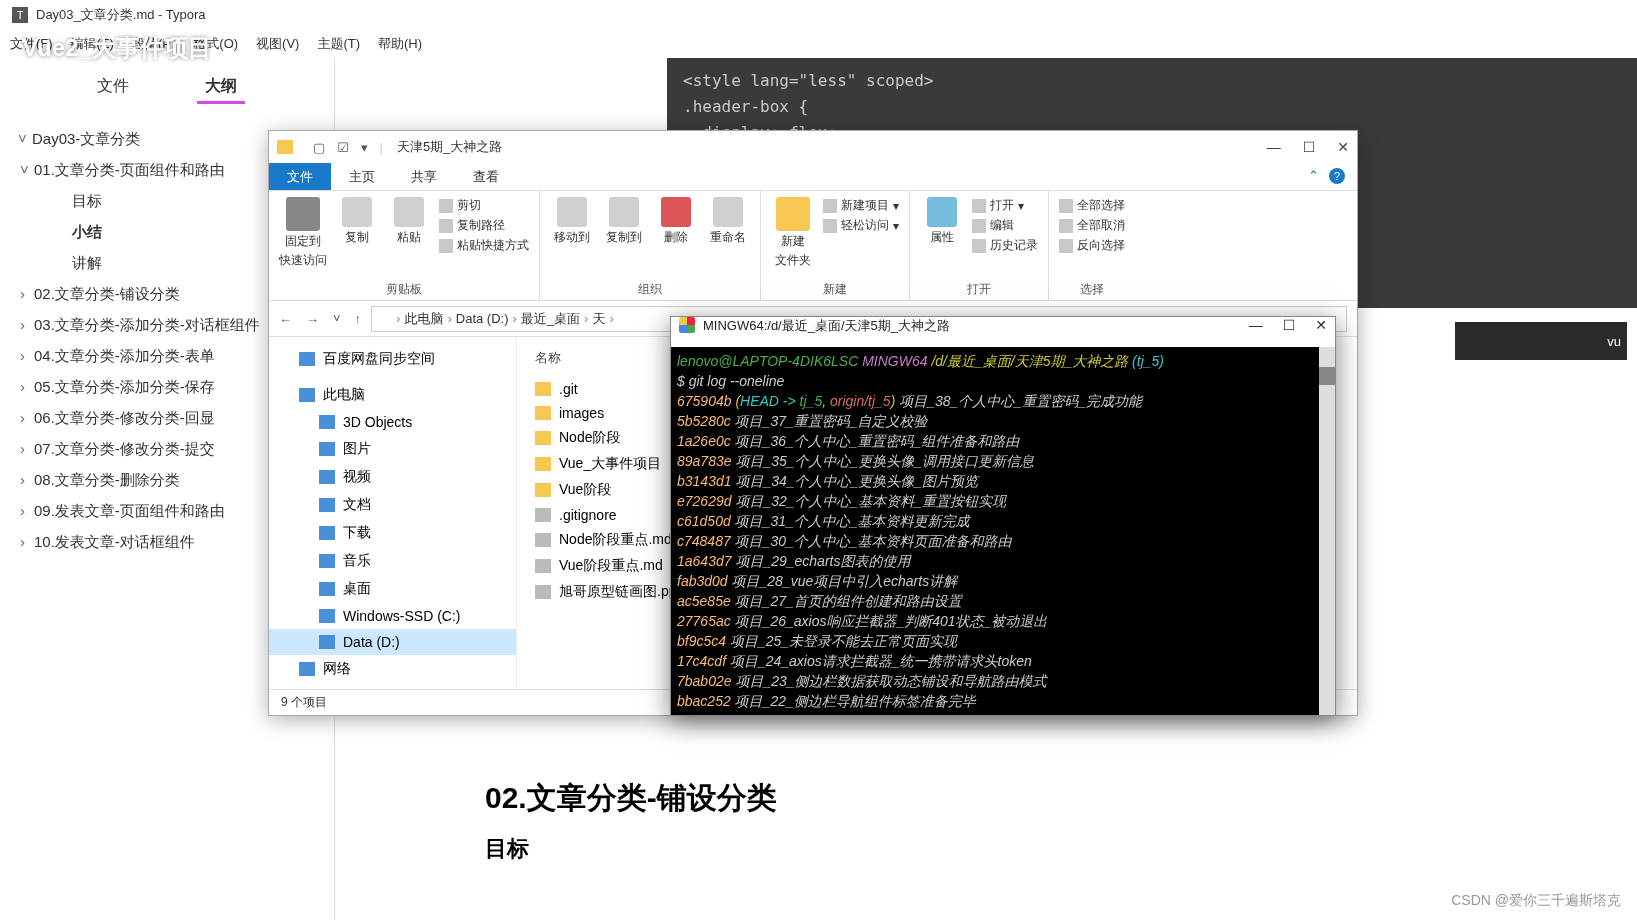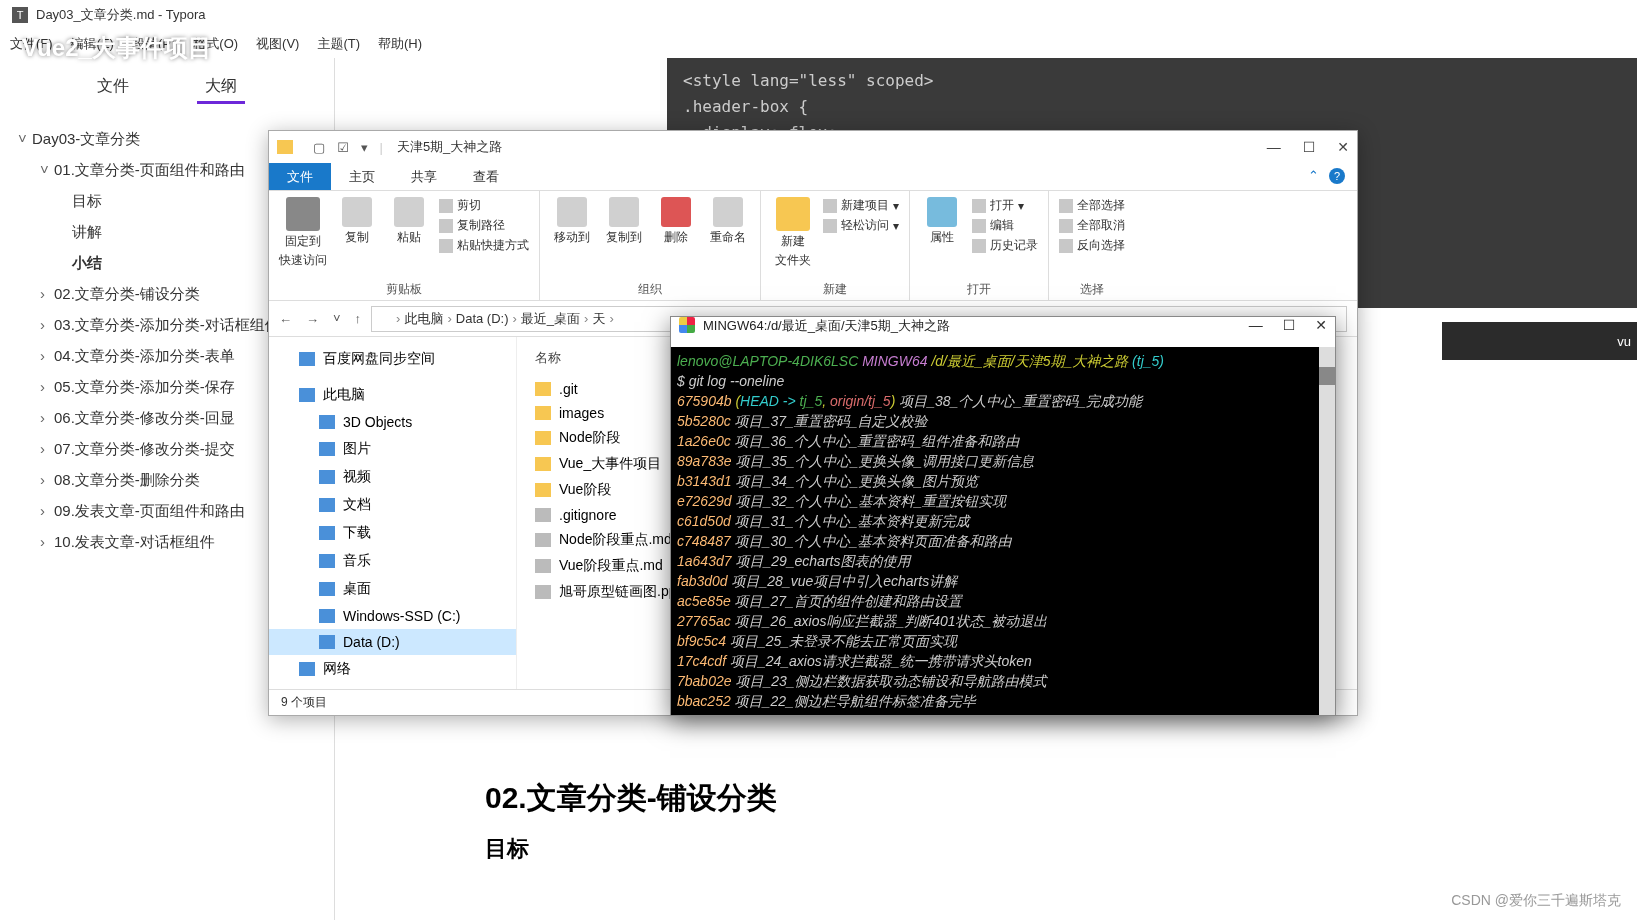--- a/index.html
+++ b/index.html
@@ -10,34 +10,34 @@
 .typora-title { height: 30px; padding: 6px 12px; font-size: 13px; color: #333; display: flex; align-items: center; }
 .typora-title .t-icon { display:inline-block; width:16px; height:16px; background:#555; color:#fff; text-align:center; line-height:16px; font-size:11px; margin-right:8px; }
 .typora-menu { height: 28px; padding: 0 10px; font-size: 13px; display: flex; align-items: center; gap: 18px; color: #333; }
 .typora-menu span { cursor: default; }
 .vue-overlay { position: absolute; top: 32px; left: 22px; font-size: 24px; font-weight: 600; color: #fff; text-shadow: 0 0 4px rgba(0,0,0,.5); z-index: 1; }
 
 .typora-body { display: flex; height: calc(100% - 58px); }
 .typora-sidebar { width: 335px; border-right: 1px solid #ddd; background: #fff; font-size: 15px; color: #333; overflow: hidden; }
 .sidebar-tabs { display: flex; justify-content: center; gap: 60px; padding: 14px 0; }
 .sidebar-tabs div { padding: 4px 8px; cursor: default; font-size: 16px; }
-.sidebar-tabs .active { font-weight: 400; border-bottom: 3px solid #6d28d9; }
+.sidebar-tabs .active { font-weight: 700; border-bottom: 3px solid #d946ef; }
 .outline { padding: 6px 0; }
 .outline-item { padding: 6px 18px; cursor: default; white-space: nowrap; overflow: hidden; text-overflow: ellipsis; }
 .outline-item.lv1 { }
-.outline-item.lv2 { padding-left: 40px; }
+.outline-item.lv2 { padding-left: 20px; }
 .outline-item.lv3 { padding-left: 72px; }
 .outline-item.bold { font-weight: 700; }
 .chev { display: inline-block; width: 10px; color: #666; margin-right: 4px; }
 
 .typora-content { flex: 1; padding: 0 150px; background: #fff; position: relative; }
 .code-block { position: absolute; top: 0; right: 0; width: 970px; height: 250px; background: #3a3a3a; color: #ccc; padding: 10px 16px; font-family: Consolas, monospace; font-size: 16px; line-height: 26px; white-space: pre; }
 .content-h2 { position: absolute; top: 720px; left: 150px; font-size: 30px; font-weight: 700; }
 .content-h3 { position: absolute; top: 776px; left: 150px; font-size: 22px; font-weight: 700; }
-.dark-bar { position: absolute; top: 264px; right: 0; width: 195px; height: 38px; background: #2b2b2b; color: #fff; font-size: 13px; display:flex; align-items:center; justify-content:flex-end; padding-right: 6px; }
+.dark-bar { position: absolute; top: 264px; right: 10px; width: 172px; height: 38px; background: #2b2b2b; color: #fff; font-size: 13px; display:flex; align-items:center; justify-content:flex-end; padding-right: 6px; }
 
 
 .explorer { position: absolute; top: 130px; left: 268px; width: 1090px; height: 586px; background: #fff; border: 1px solid #aaa; box-shadow: 0 4px 20px rgba(0,0,0,.3); z-index: 5; }
 .exp-title { height: 32px; display: flex; align-items: center; padding: 0 8px; font-size: 13px; background: #fff; }
 .exp-title .fld-ico { width:16px; height:14px; background:#f7c752; margin-right:6px; }
 .exp-title .qat { display:flex; gap:12px; margin: 0 14px; color:#555; }
 .exp-title .path-txt { color:#333; }
 .exp-title .winbtns { margin-left:auto; display:flex; gap:22px; color:#444; font-size:14px; }
 .exp-ribbon-tabs { height: 28px; display:flex; align-items:stretch; font-size:13px; border-bottom:1px solid #ddd; position:relative; }
 .exp-ribbon-tabs .tab { padding: 5px 18px; color:#333; }
@@ -107,22 +107,22 @@
   <div class="typora-body">
     <div class="typora-sidebar">
       <div class="sidebar-tabs">
         <div>文件</div>
         <div class="active">大纲</div>
       </div>
       <div class="outline" id="outline">
           <div class="outline-item lv1"><span class="chev">˅</span><span>Day03-文章分类</span></div>
           <div class="outline-item lv2"><span class="chev">˅</span><span>01.文章分类-页面组件和路由</span></div>
           <div class="outline-item lv3"><span>目标</span></div>
+          <div class="outline-item lv3 bold"><span>小结</span></div>
           <div class="outline-item lv3"><span>讲解</span></div>
-          <div class="outline-item lv3 bold"><span>小结</span></div>
           <div class="outline-item lv2"><span class="chev">›</span><span>02.文章分类-铺设分类</span></div>
           <div class="outline-item lv2"><span class="chev">›</span><span>03.文章分类-添加分类-对话框组件</span></div>
           <div class="outline-item lv2"><span class="chev">›</span><span>04.文章分类-添加分类-表单</span></div>
           <div class="outline-item lv2"><span class="chev">›</span><span>05.文章分类-添加分类-保存</span></div>
           <div class="outline-item lv2"><span class="chev">›</span><span>06.文章分类-修改分类-回显</span></div>
           <div class="outline-item lv2"><span class="chev">›</span><span>07.文章分类-修改分类-提交</span></div>
           <div class="outline-item lv2"><span class="chev">›</span><span>08.文章分类-删除分类</span></div>
           <div class="outline-item lv2"><span class="chev">›</span><span>09.发表文章-页面组件和路由</span></div>
           <div class="outline-item lv2"><span class="chev">›</span><span>10.发表文章-对话框组件</span></div>
         </div>

